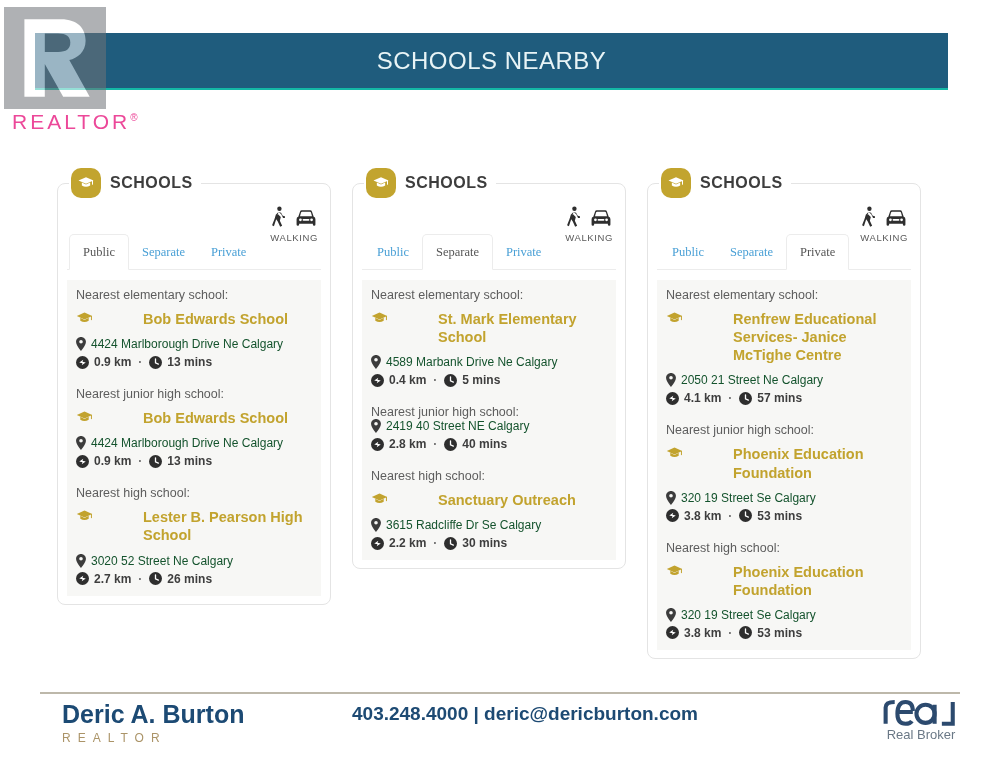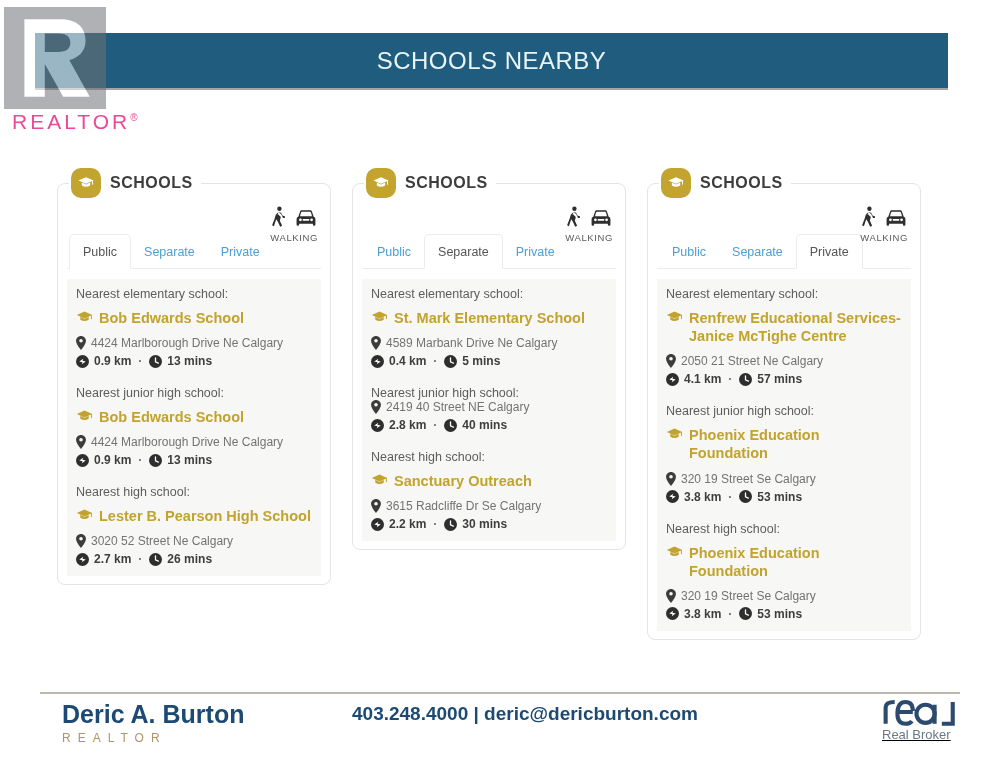--- a/index.html
+++ b/index.html
@@ -1,21 +1,21 @@
 <!DOCTYPE html>
 <html><head>
 <meta charset="utf-8">
 <style>
   * { margin:0; padding:0; box-sizing:border-box; }
   html,body { width:993px; height:768px; background:#fff; font-family:"Liberation Sans", sans-serif; }
   .page { position:relative; width:993px; height:768px; background:#fff; overflow:hidden; }
 
   
   .header-bar { position:absolute; left:35px; top:33px; width:913px; height:57px;
-    background:#1f5c7d; border-bottom:2px solid #a3a3a3;
+    background:#1f5c7d; border-bottom:2px solid #14b8a6;
     display:flex; align-items:center; justify-content:center; }
   .header-title { color:#e8f4f6; font-size:24px; letter-spacing:0.5px; font-weight:500; }
 
   
   .realtor-logo { position:absolute; left:4px; top:7px; width:102px; height:102px; opacity:0.55; }
   .realtor-text { position:absolute; left:12px; top:110px; color:#ec4899; font-size:21px;
     letter-spacing:3px; font-weight:400; }
   .realtor-text sup { font-size:10px; letter-spacing:0; }
 
   
@@ -24,43 +24,43 @@
     padding:0 9px 8px; position:relative; }
   legend.card-legend { margin-left:2px; padding:0 8px 0 2px; display:inline-flex; align-items:center; gap:9px; }
   .cap-badge { width:30px; height:30px; border-radius:10px; background:#c2a42e;
     display:flex; align-items:center; justify-content:center; flex:0 0 30px; }
   .legend-label { font-size:16px; font-weight:bold; color:#3d3d3d; letter-spacing:0.5px; }
 
   .mode-block { position:absolute; top:8px; right:12px; text-align:right; }
   .mode-icons { display:flex; gap:8px; justify-content:flex-end; align-items:flex-end; }
   .mode-label { font-size:9.5px; color:#595959; letter-spacing:0.6px; margin-top:4px; }
 
-  .tabs { display:flex; align-items:flex-end; border-bottom:1px solid #ececec; margin-top:36px; padding:0 2px; }
+  .tabs { display:flex; align-items:flex-end; border-bottom:1px solid #ececec; margin-top:36px; padding:0 2px;font-family:Liberation Serif, serif; }
   .tab { padding:7px 13px 9px; font-size:12.5px; color:#4aa0d6; cursor:pointer; }
   .tab.active { background:#fff; border:1px solid #ececec; border-bottom:1px solid #fff;
     border-radius:5px 5px 0 0; margin-bottom:-1px; color:#565656; padding-top:10px; }
 
   .sections { margin-top:10px; display:flex; flex-direction:column; }
   .section { background:#f7f7f5; padding:8px 9px 10px; }
   .sec-label { font-size:12.5px; color:#5d5d5d; }
   .sec-name-row { display:flex; gap:6px; align-items:flex-start; margin:8px 0 9px; }
-  .sec-name { font-size:14.5px; font-weight:bold; color:#c2a32e; line-height:1.25; }
+  .sec-name { font-size:14.5px; font-weight:bold; color:#c2a32e; line-height:1.25;margin-left:44px; }
   .cap-glyph { flex:0 0 17px; margin-top:1px; }
   .sec-addr-row { display:flex; gap:5px; align-items:center; margin-bottom:4px; }
-  .sec-addr { font-size:12px; color:#737373; }
+  .sec-addr { font-size:12px; color:#14532d; }
   .sec-meta-row { display:flex; gap:5px; align-items:center; font-size:12px; font-weight:bold; color:#3e3e3e; }
   .sec-dot { color:#6e6e6e; margin:0 2px; }
 
   
   .footer-divider { position:absolute; left:40px; top:692px; width:920px; height:2px; background:#bdb8aa; }
   .agent-block { position:absolute; left:62px; top:700px; text-align:left; }
   .agent-name { font-size:25px; font-weight:bold; color:#1c4a74; }
   .agent-title { font-size:12px; color:#ab9468; letter-spacing:7px; margin-top:2px; }
   .footer-contact { position:absolute; left:352px; top:703px; font-size:19px; font-weight:600; color:#1d4a73; }
-  .broker-block { position:absolute; right:33px; top:698px; text-align:left;text-decoration:underline; }
+  .broker-block { position:absolute; right:33px; top:698px; text-align:center; }
   .broker-name { font-size:13px; color:#6a7886; margin-top:1px; }
 
   svg { display:block; }
 </style>
 </head>
 <body>
 
 <div class="page">
 
   <div class="header-bar">

